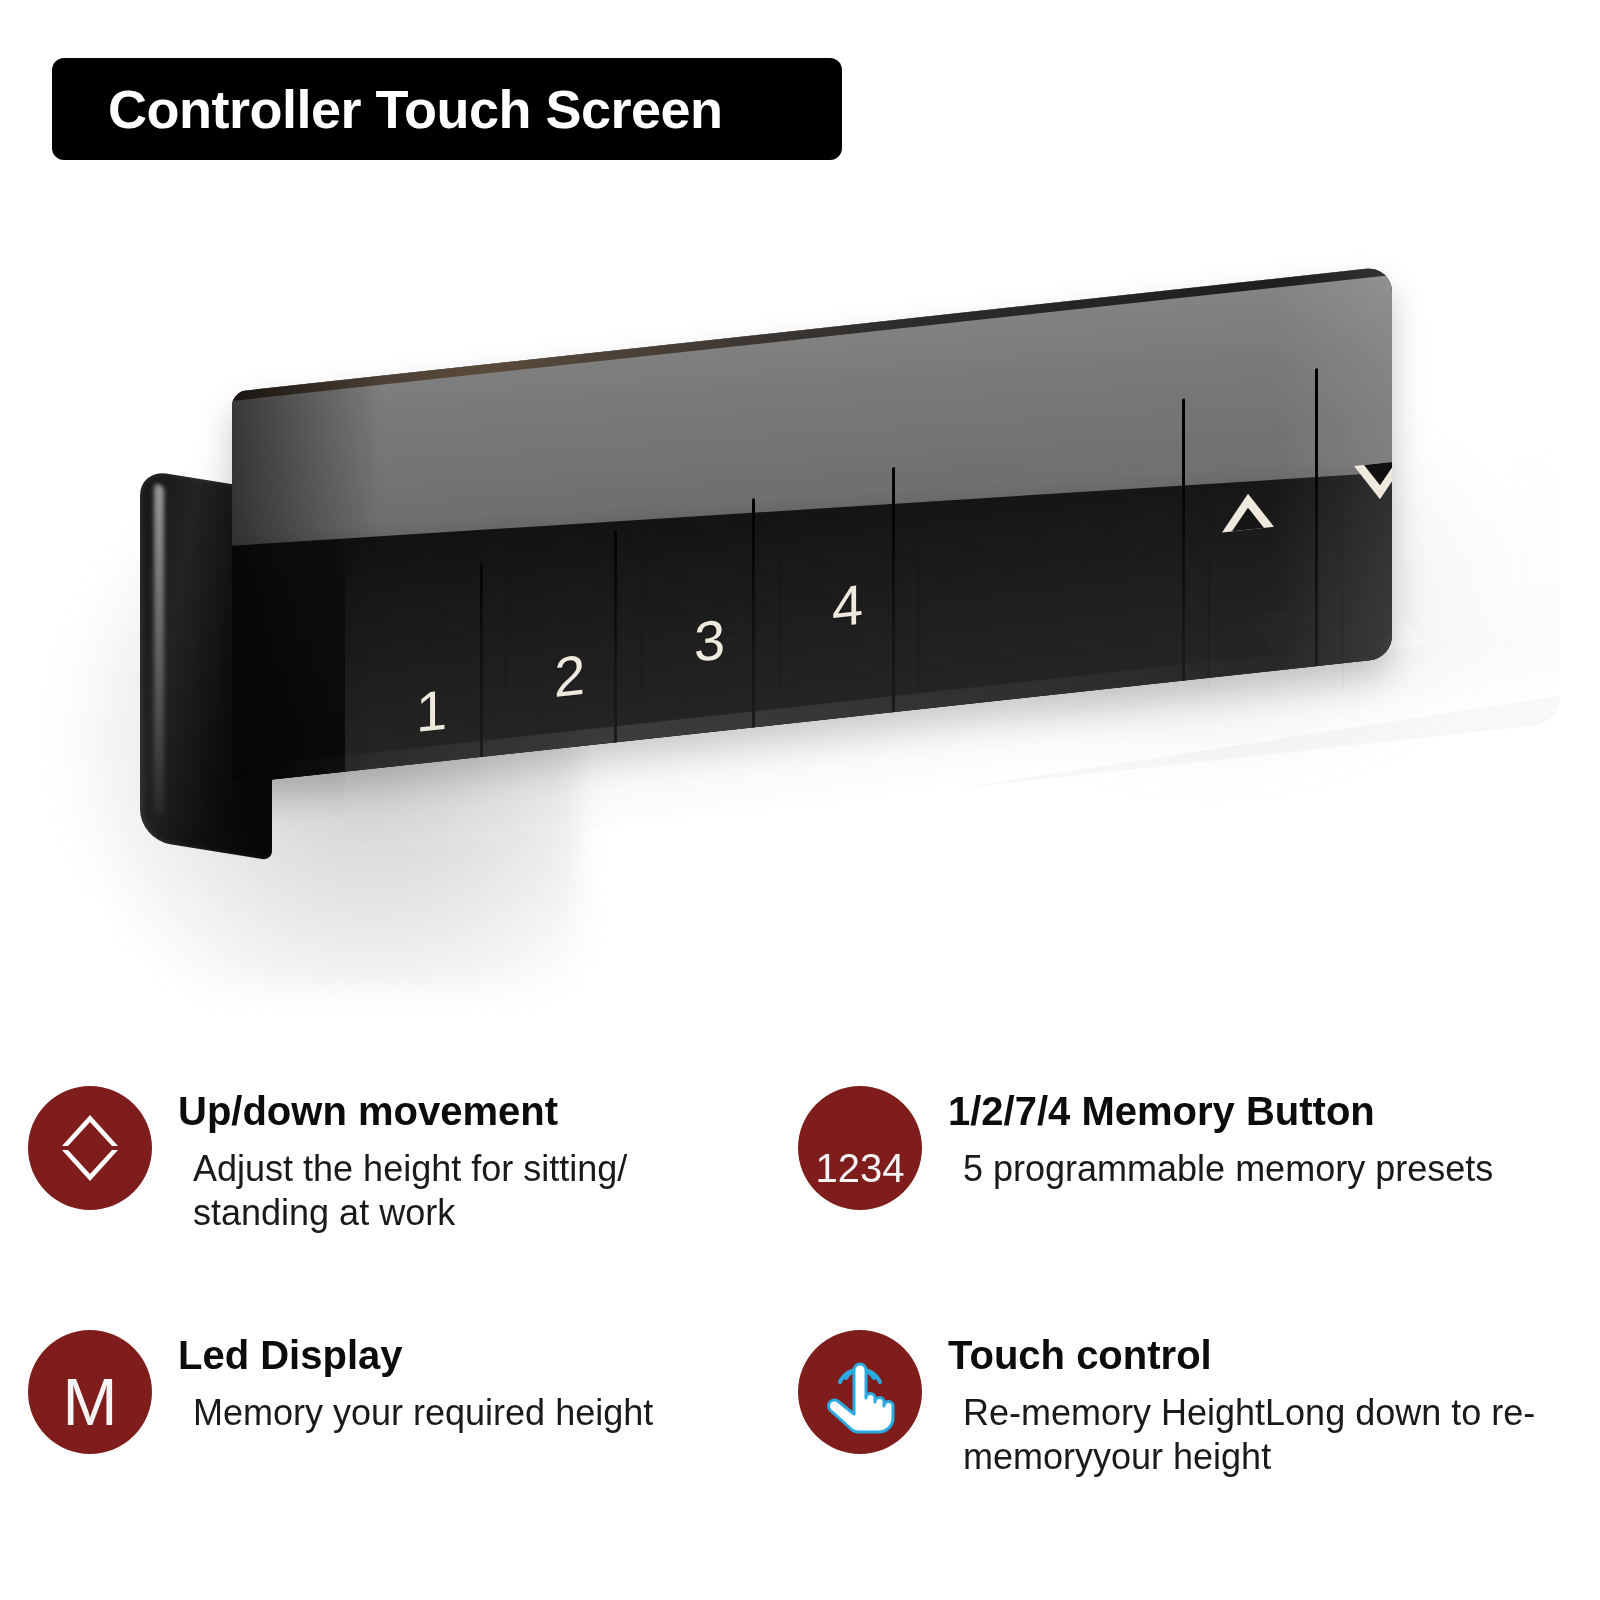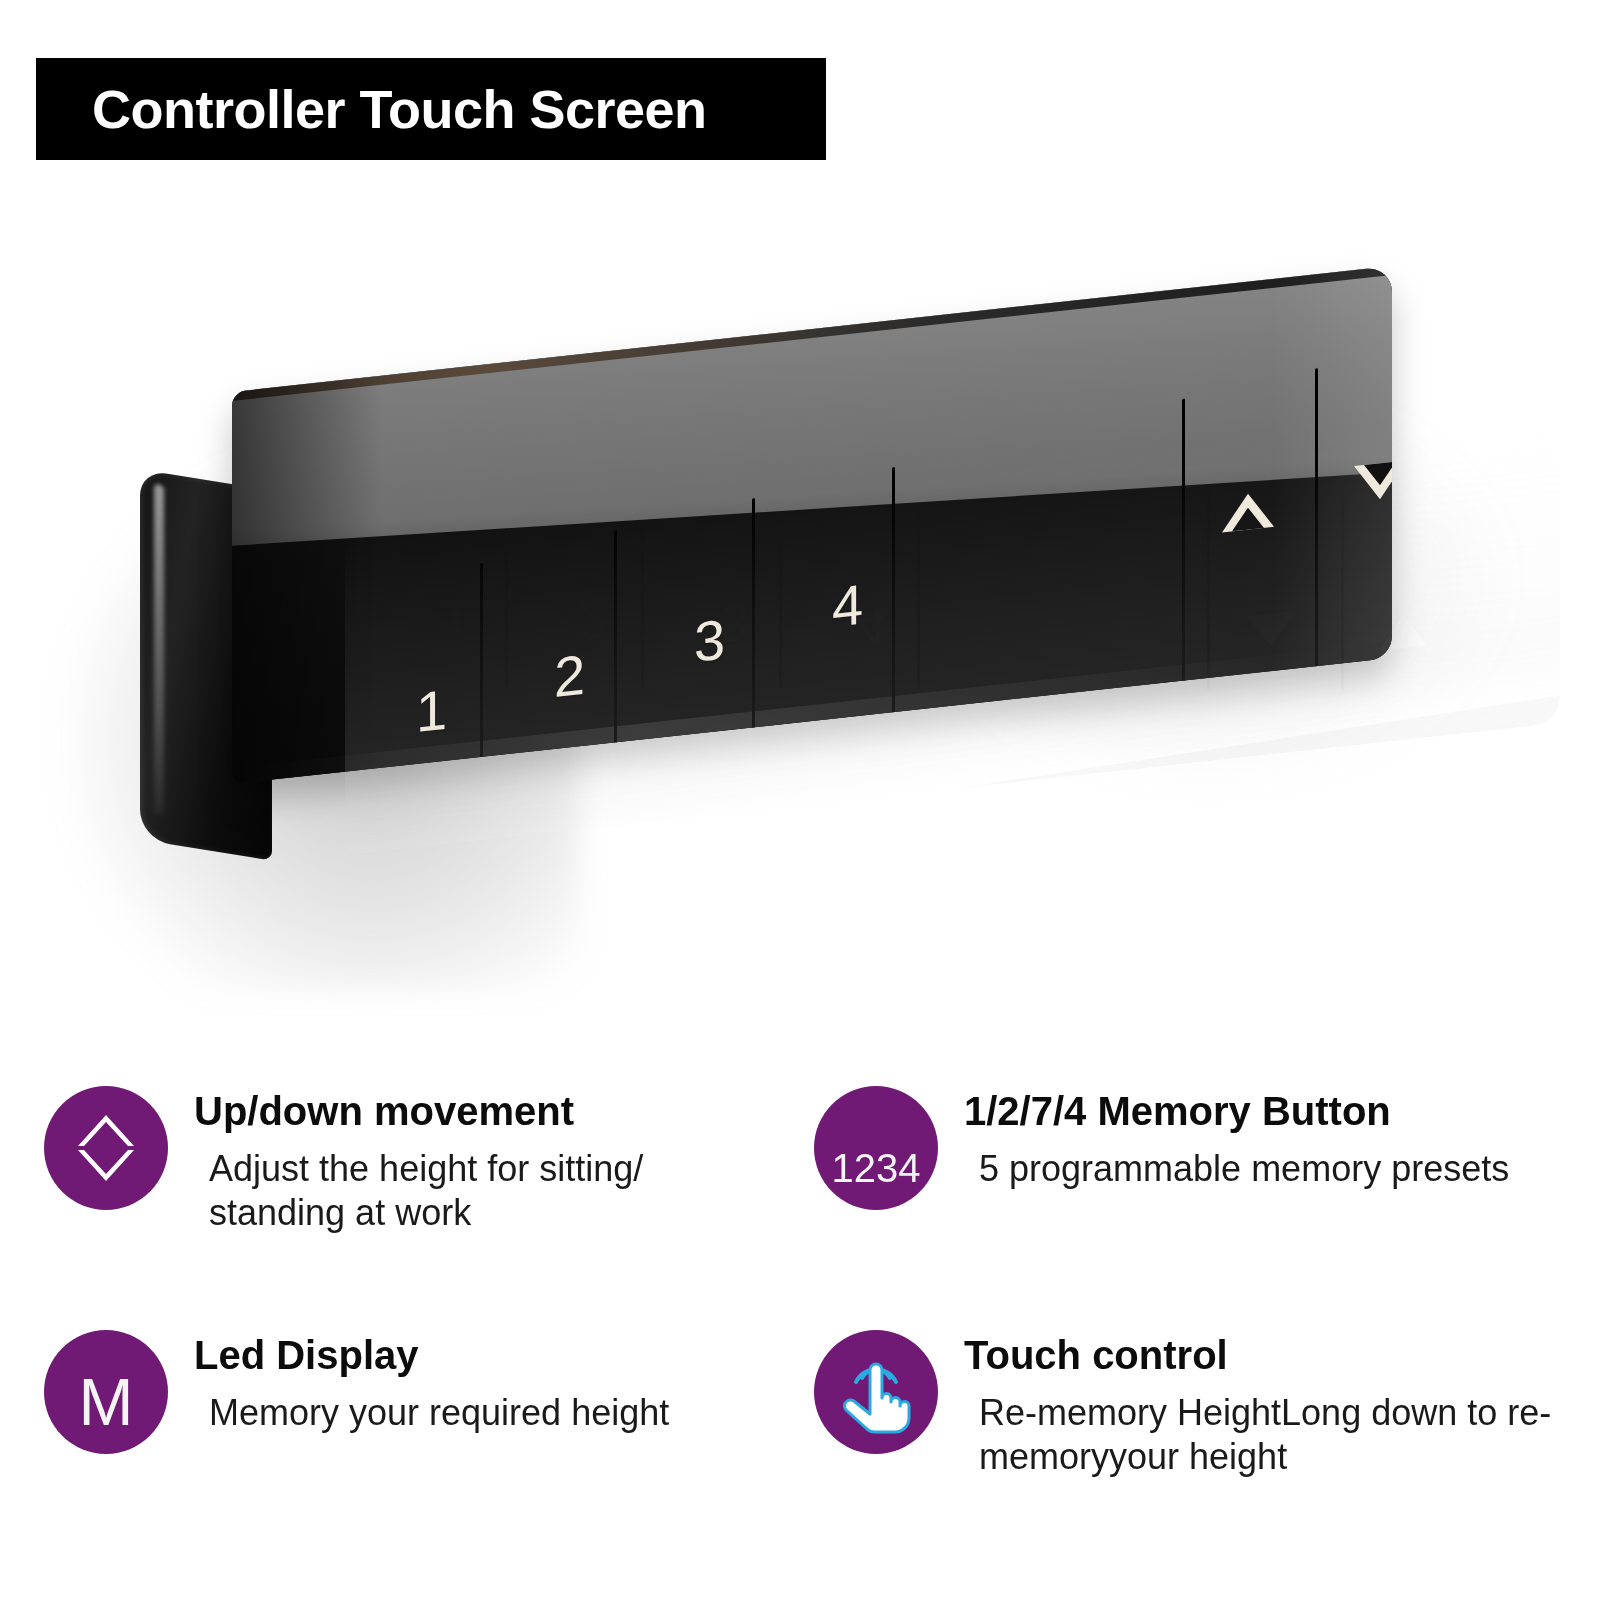--- a/index.html
+++ b/index.html
@@ -12,26 +12,26 @@
     height: 1600px;
     position: relative;
     overflow: hidden;
     font-family: "Liberation Sans", sans-serif;
     -webkit-font-smoothing: antialiased;
   }
 
   
   .title-banner {
     position: absolute;
-    left: 36px;
+    left: 52px;
     top: 58px;
     width: 790px;
     height: 102px;
     background: #000000;
-    border-radius: 0;
+    border-radius: 12px;
     display: flex;
     align-items: center;
   }
   .title-banner .title-text {
     color: #ffffff;
     font-size: 54px;
     font-weight: bold;
     letter-spacing: -0.5px;
     margin-left: 56px;
     white-space: nowrap;
@@ -267,41 +267,41 @@
     position: absolute;
     left: -20px; top: 0;
     width: 1260px; height: 60px;
     background: linear-gradient(180deg, #ffffff, rgba(255,255,255,0));
     transform: rotate(2.6deg);
   }
 
   
   .features {
     position: absolute;
-    left: 16px;
+    left: 0;
     top: 1068px;
     width: 1576px;
     height: 500px;
   }
   .feature {
     position: absolute;
     display: flex;
     align-items: flex-start;
   }
   .feat-1 { left: 28px;  top: 18px;  width: 720px; }
   .feat-2 { left: 798px; top: 18px;  width: 790px; }
   .feat-3 { left: 28px;  top: 262px; width: 720px; }
   .feat-4 { left: 798px; top: 262px; width: 790px; }
 
   .icon-circle {
     flex: 0 0 auto;
     width: 124px;
     height: 124px;
     border-radius: 50%;
-    background: #701a75;
+    background: #7f1d1d;
     position: relative;
     display: flex;
     align-items: center;
     justify-content: center;
     overflow: hidden;
   }
   .icon-circle .num1234 {
     color: #f4f4f4;
     font-size: 40px;
     letter-spacing: 0px;

